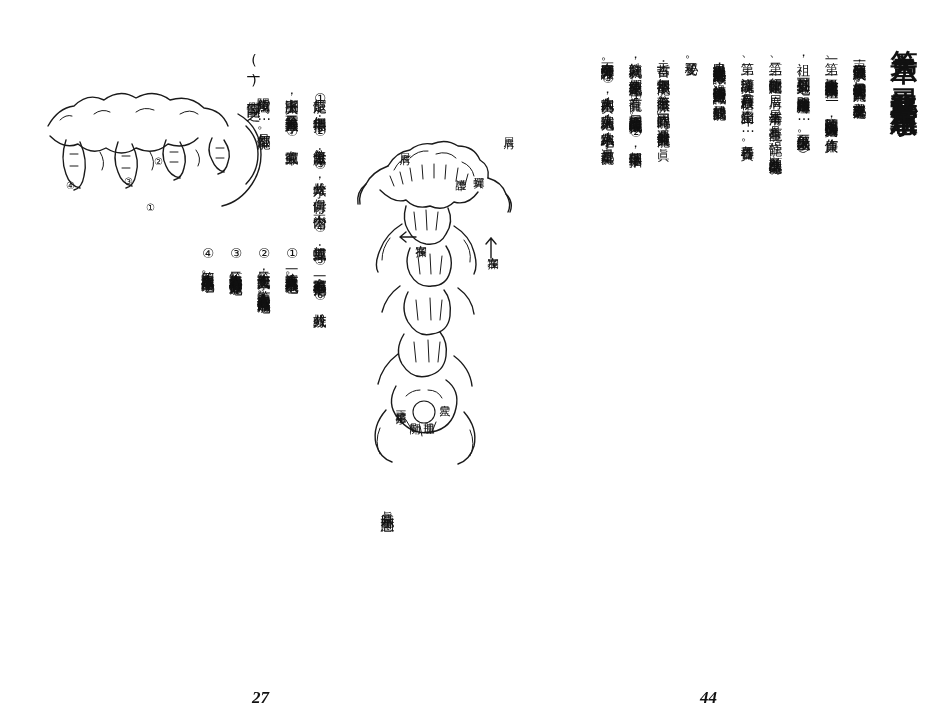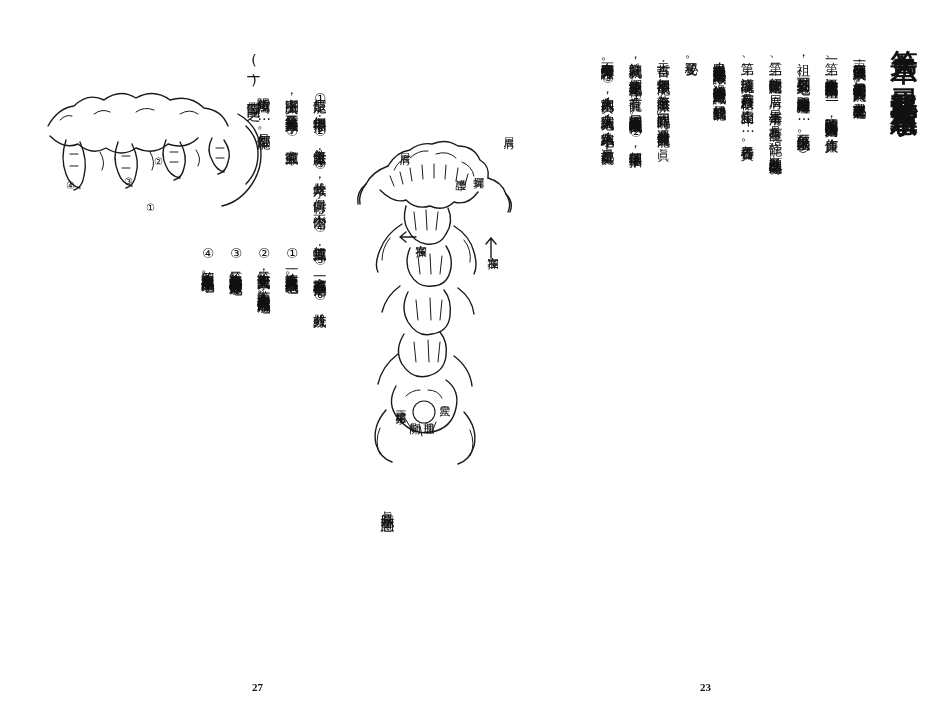--- a/index.html
+++ b/index.html
@@ -39,24 +39,25 @@
     height: 400px;
   }
   .body-col {
     position: absolute;
     font-size: 13.5px;
     letter-spacing: 0.5px;
     line-height: 1.5;
   }
   .page-number {
     position: absolute;
-    bottom: 28px;
-    font-size: 11px;
+    bottom: 13px;
+    font-size: 17px;
     font-weight: bold;
     font-family: "Liberation Serif", serif;
+    font-style: italic;
   }
   #pn-right { left: 700px; }
   #pn-left { left: 252px; }
 
   
   .fig-caption {
     position: absolute;
     font-size: 14px;
     letter-spacing: 2px;
   }
@@ -92,21 +93,21 @@
     <div class="body-col vtext" style="top:52px; right:96px; height:600px;">第一、祖山一定要龍樓鳳閣或廉貞作祖——龍樓鳳閣祖山出大富貴之人物，廉貞作</div>
     <div class="body-col vtext" style="top:52px; right:124px; height:600px;">祖，可尋到位列三公之地。（廠出即首枏國務卿總理……至部長級以上人物。）</div>
     <div class="body-col vtext" style="top:52px; right:152px; height:600px;">第二、行龍一定要開帳、展肩，星峯清奇，具有生龍、强龍、順龍及進龍之特徵。</div>
     <div class="body-col vtext" style="top:52px; right:180px; height:600px;">第三、護龍簇擁，具有旗鼓刀槍，金箱玉印……各種貴器。</div>
     <div class="body-col vtext" style="top:52px; right:208px; height:600px;">以上是尋富貴龍穴之主宰必知的常識，過去的師傅很少透露此常識，就變成尋龍的</div>
     <div class="body-col vtext" style="top:52px; right:236px; height:600px;">秘要了。</div>
     <div class="body-col vtext" style="top:52px; right:264px; height:600px;">古哲云：「無個字不成龍，無分金不出脈。」因此尋龍時，還要分眞龍與假龍。眞</div>
     <div class="body-col vtext" style="top:52px; right:292px; height:600px;">龍結穴就眞，假龍結穴多是虛化。眞龍有①展肩開䏰血或成飛燄大帳。②落脈個字中抽，</div>
     <div class="body-col vtext" style="top:52px; right:320px; height:600px;">兩旁有蟬翼護帶。③大八字內抱眞，大八字大結大地，大八字小結地小。過都是眞龍。</div>
 
-    <div class="page-number" id="pn-right">23</div>
+    <div class="page-number" id="pn-right">44</div>
   </div>
 
   <div>
 
     <div class="body-col vtext" style="top:245px; left:282px; height:420px;">①這一支龍眞有大八字且八字大故地也。</div>
     <div class="body-col vtext" style="top:245px; left:254px; height:420px;">②第二支龍右無大八字，左第一支龍之大八字友背此龍爲假龍假地。</div>
     <div class="body-col vtext" style="top:245px; left:226px; height:420px;">③第二支龍本身無大八字在右砂俱背亦假龍假地。</div>
     <div class="body-col vtext" style="top:245px; left:198px; height:420px;">④第四支龍大八字小是眞龍但地小。</div>
 
     <div class="body-col vtext" style="top:88px; left:310px; height:500px;">假龍是①無個字中抽；②無分金出脈；③雌分八字，俱背向，不內彎；④或無蟬翼；⑤或有一節參差不彎抱；⑥或雌分八</div>

